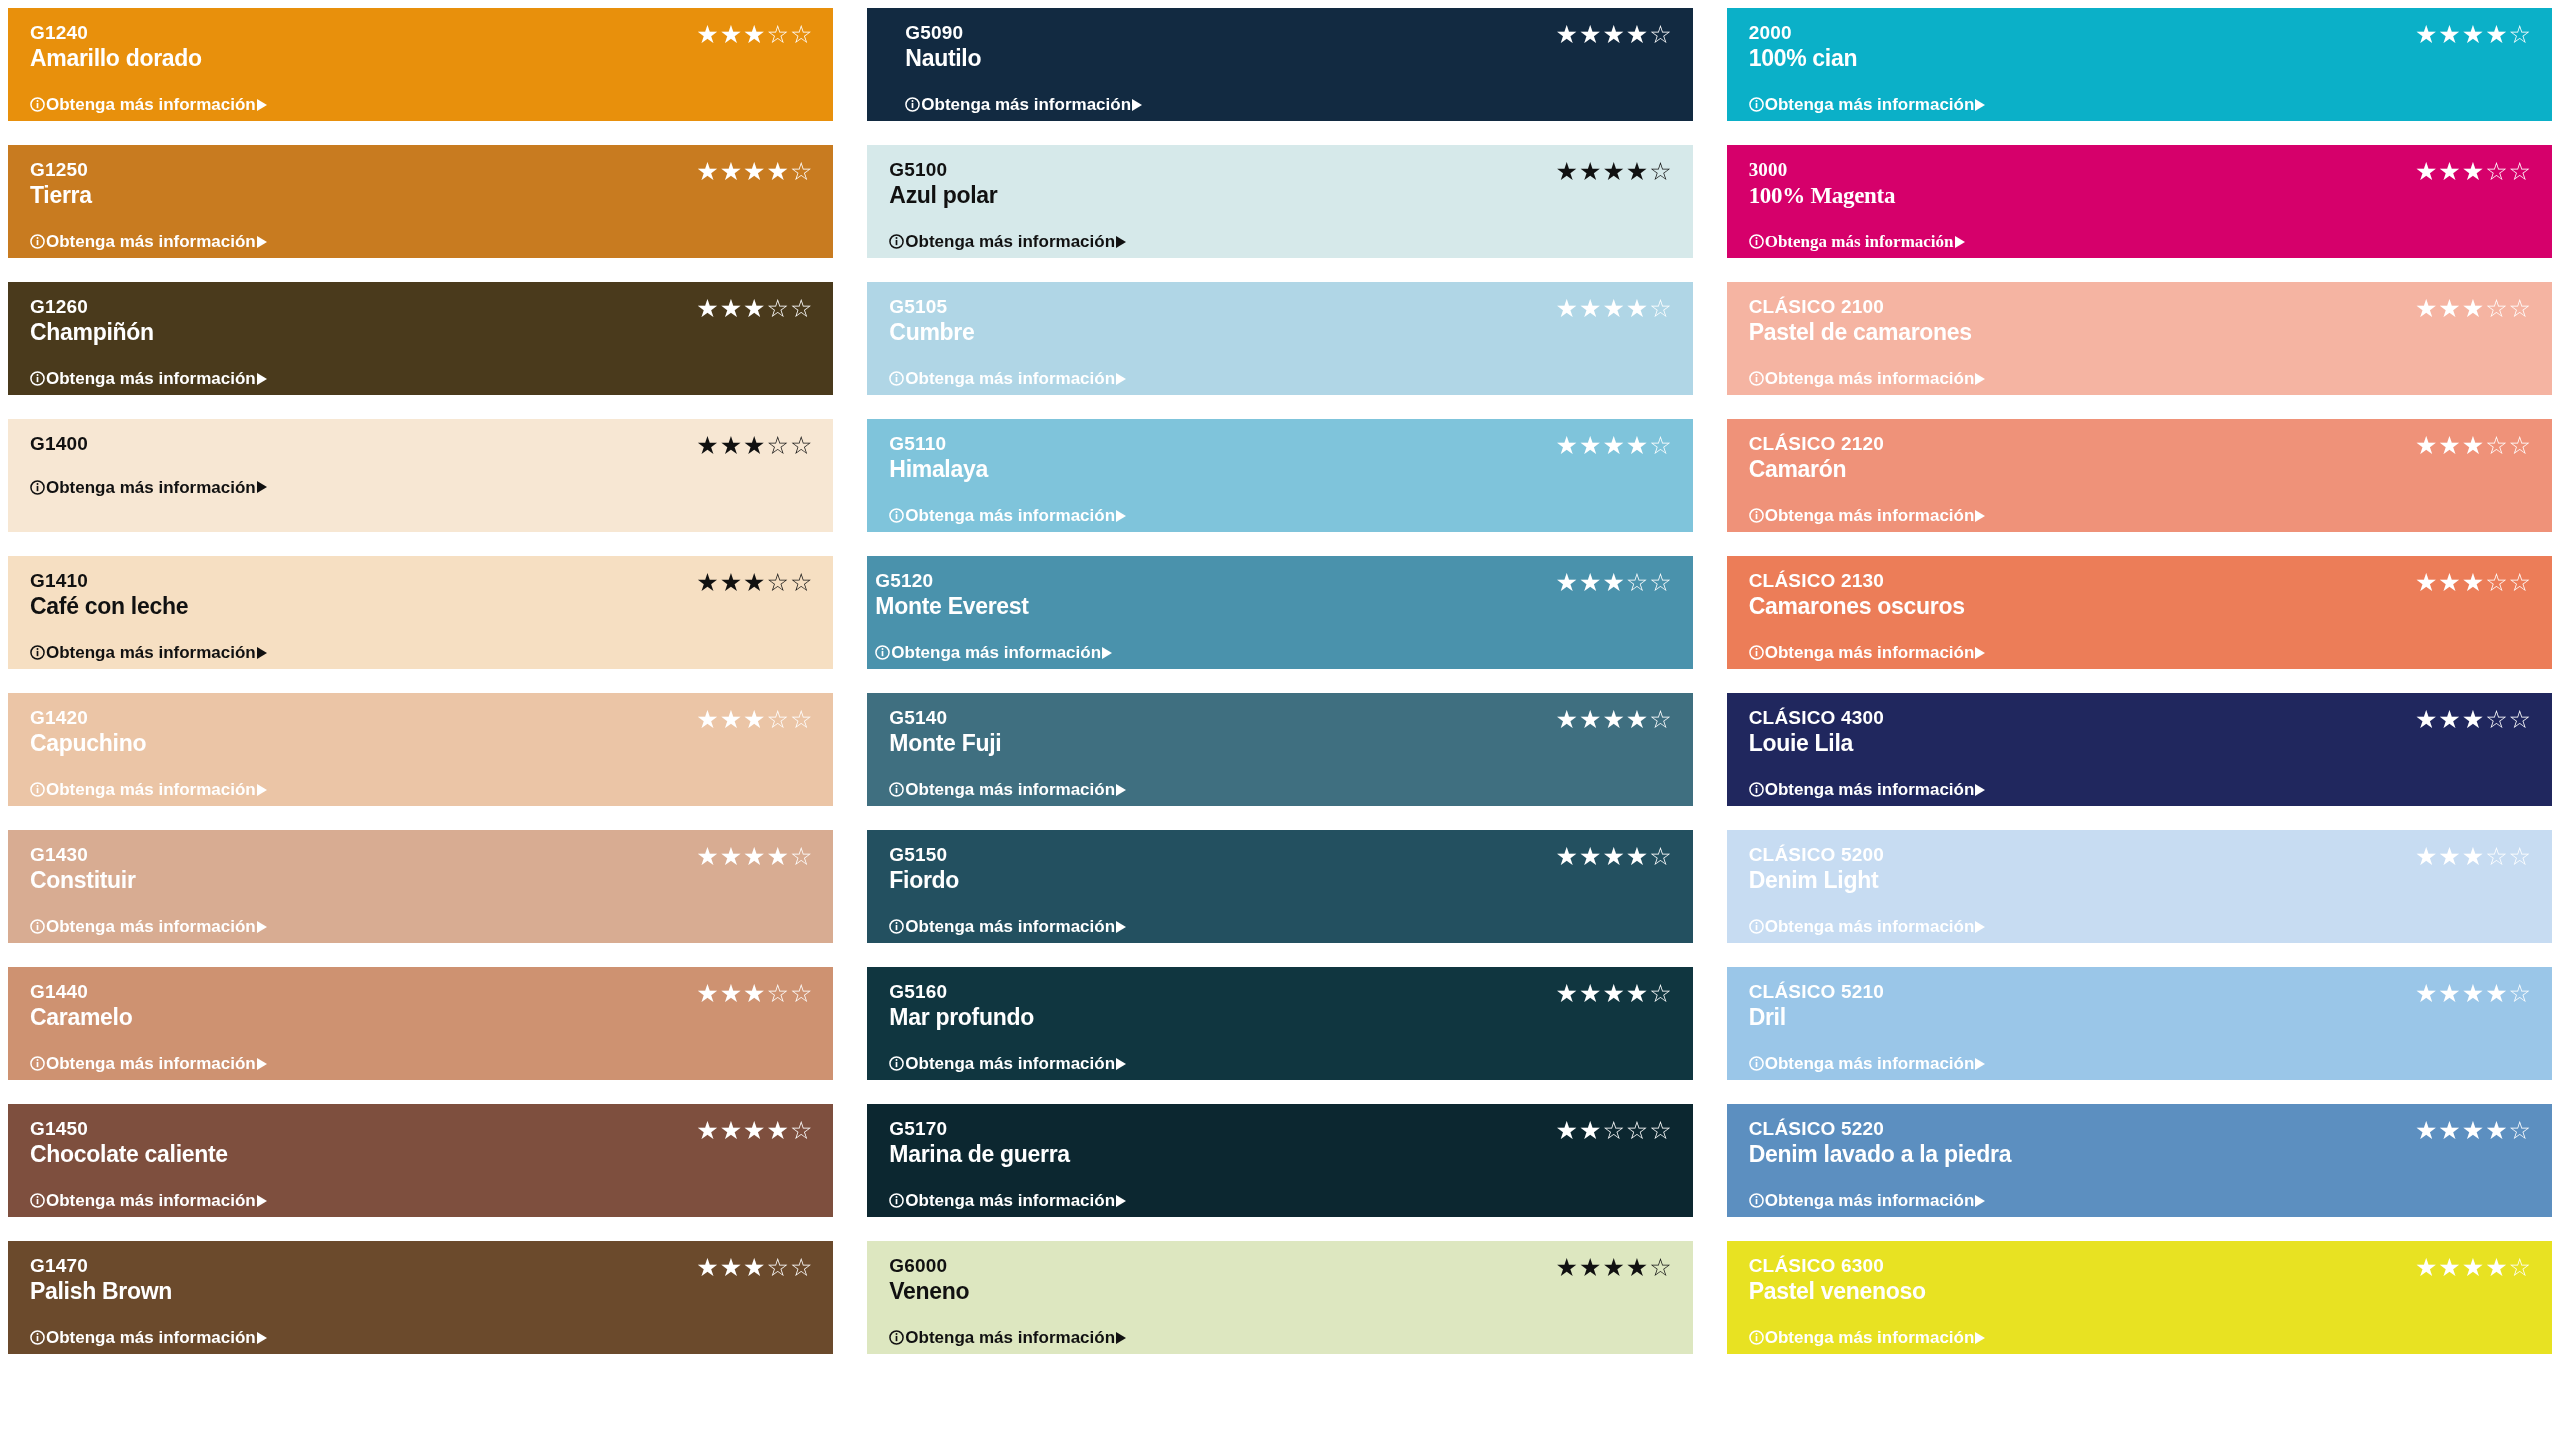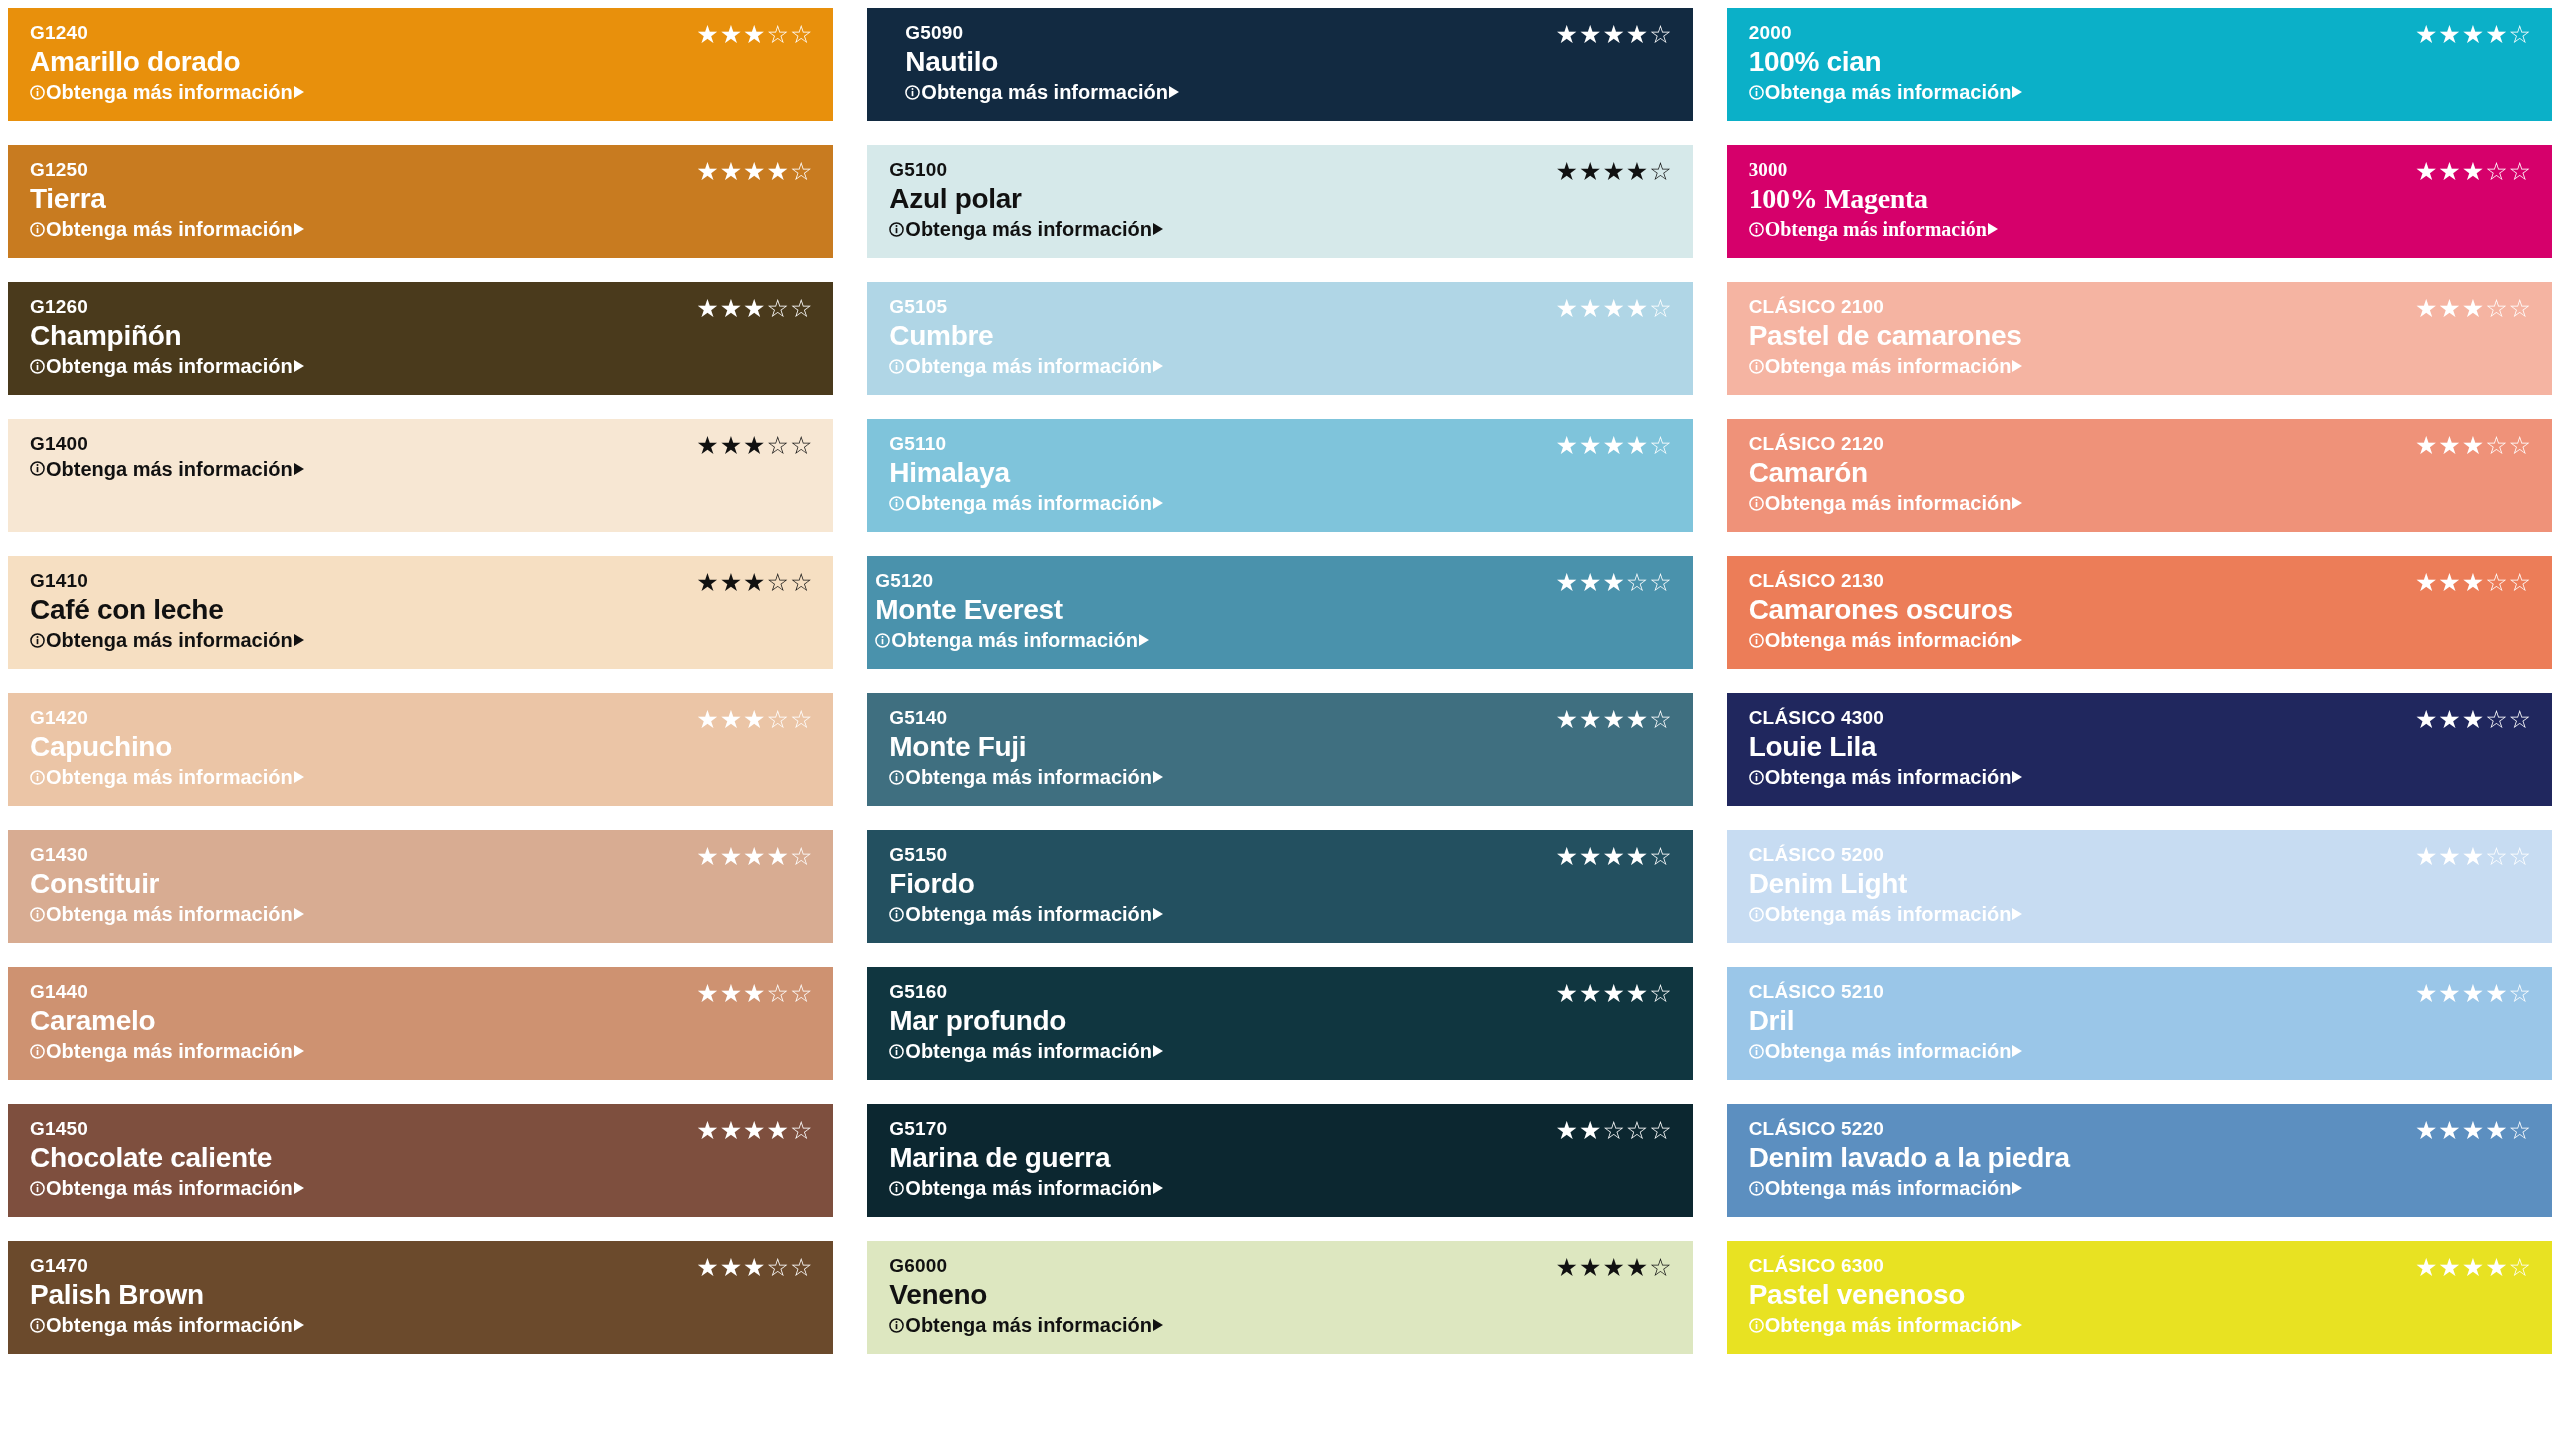--- a/index.html
+++ b/index.html
@@ -28,34 +28,34 @@
     cursor: pointer;
   }
   .code {
     font-size: 19px;
     font-weight: 700;
     letter-spacing: 0.2px;
     line-height: 1.15;
     white-space: nowrap;
   }
   .name {
-    font-size: 28px;
+    font-size: 23px;
     font-weight: 700;
     letter-spacing: -0.3px;
     line-height: 1.2;
     margin-top: 1px;
     white-space: nowrap;
   }
   .more {
     display: flex;
     align-items: center;
-    font-size: 20px;
+    font-size: 17px;
     font-weight: 700;
     line-height: 1;
-    margin-top: 4px;
+    margin-top: 24px;
     white-space: nowrap;
     gap: 0px;
   }
   .info-icon {
     display: inline-block;
     width: 15px;
     height: 15px;
     flex: 0 0 auto;
     margin-right: 1px;
   }

